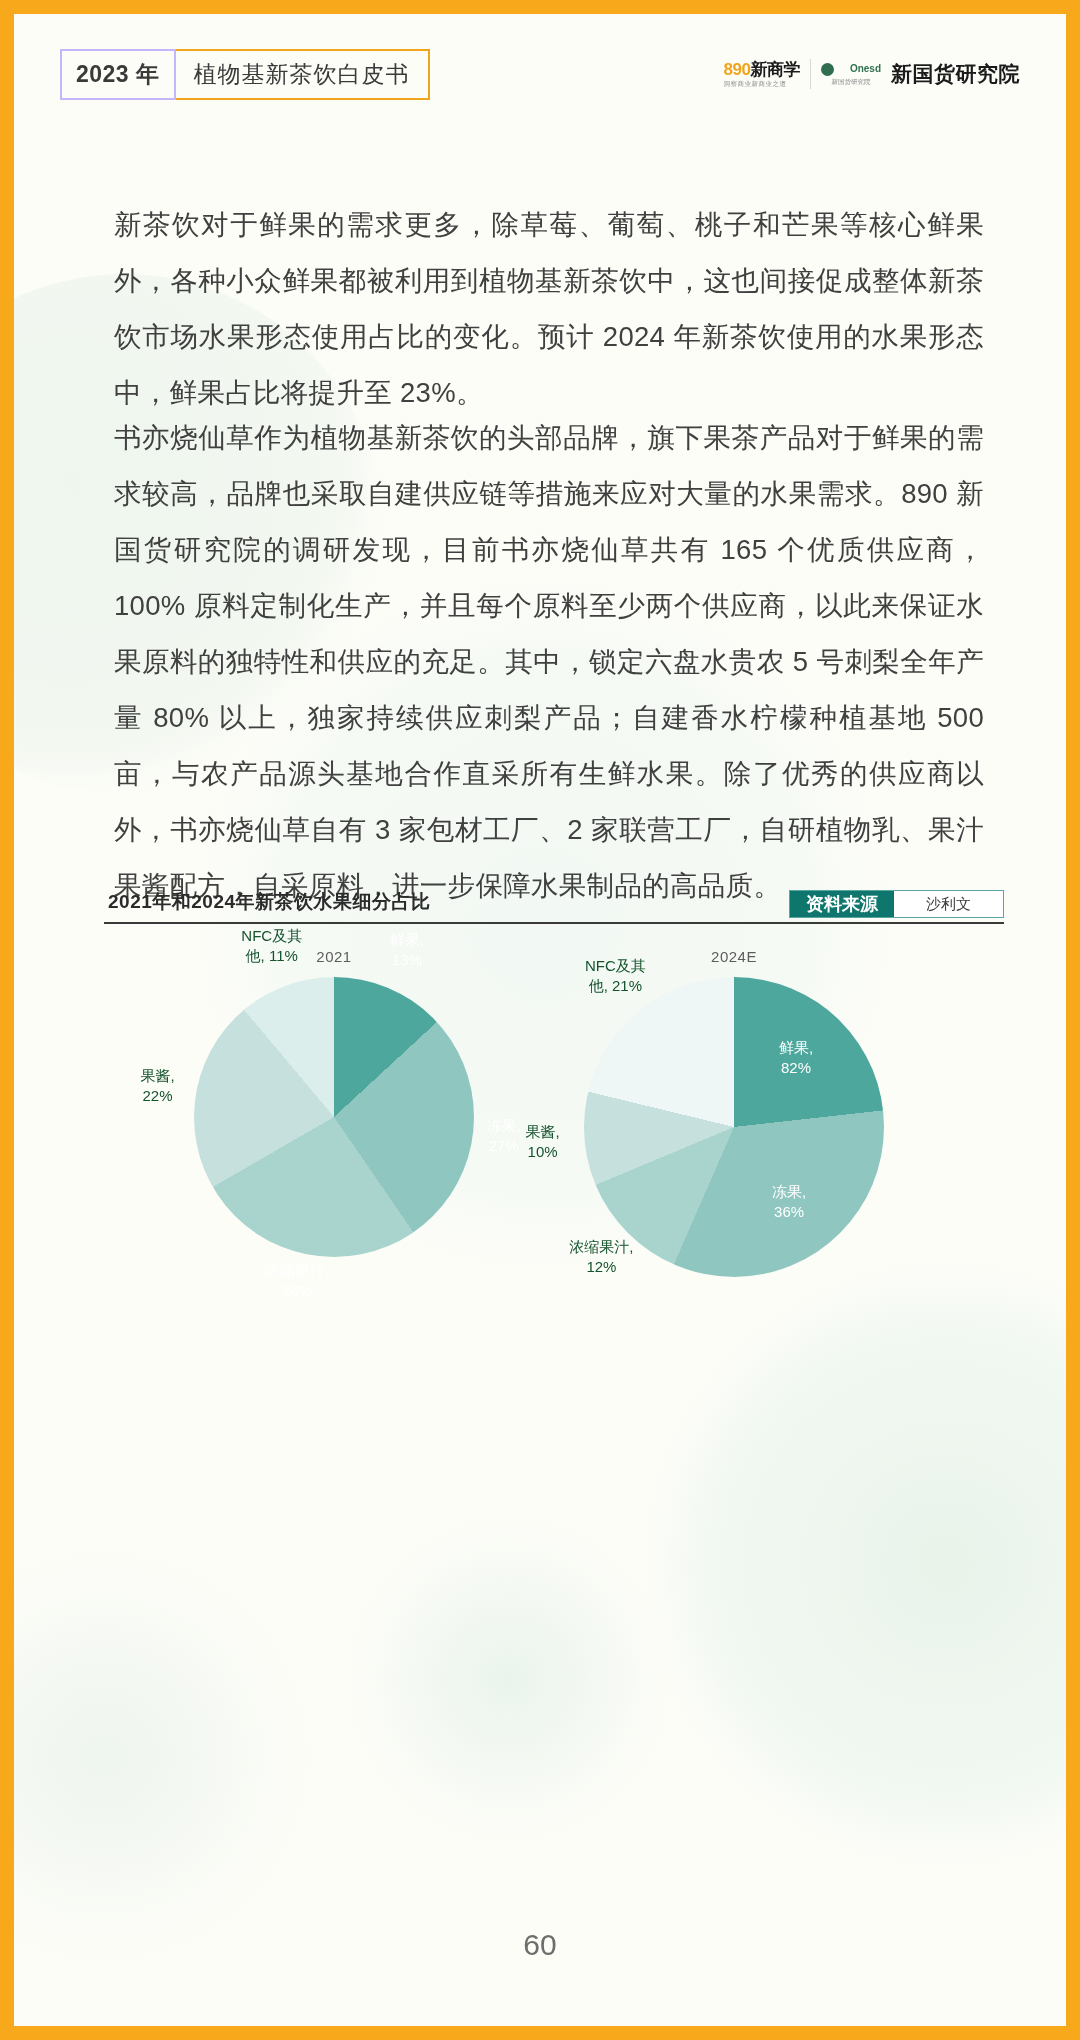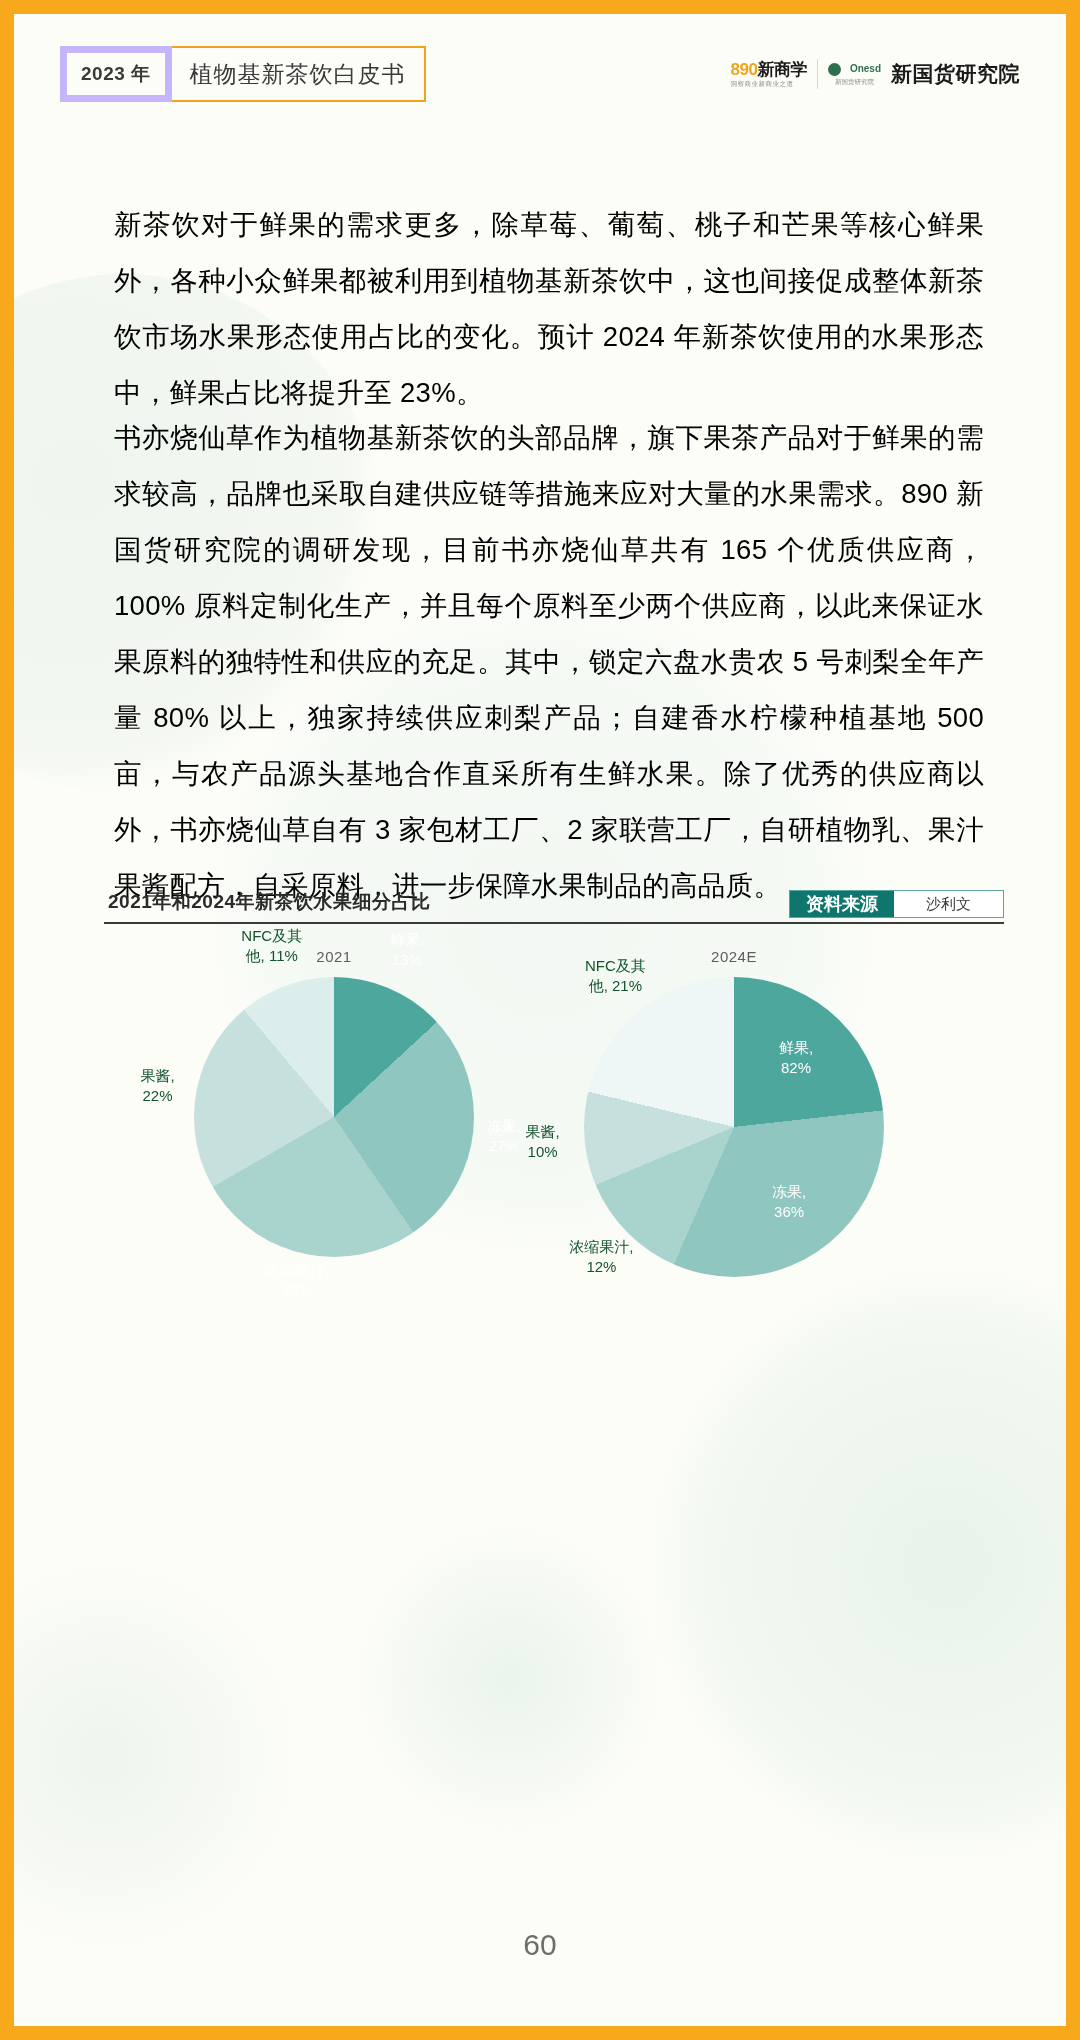--- a/index.html
+++ b/index.html
@@ -68,23 +68,23 @@
     width: 100%; height: 120px;
     display: flex;
     align-items: center;
     padding: 0 46px;
   }
   .header-left {
     display: flex;
     align-items: stretch;
   }
   .year-badge {
-    border: 7px solid #c4b5fd;
+    border: 2px solid #c4b5fd;
     color: #3a3a3a;
-    font-size: 19px;
+    font-size: 23px;
     font-weight: 700;
     padding: 8px 14px;
     display: flex;
     align-items: center;
     letter-spacing: 0.5px;
   }
   .title-badge {
     border: 2px solid #f0a41c;
     border-left: none;
     color: #3a3a3a;
@@ -126,21 +126,21 @@
     width: 1px; height: 30px;
     background: #d8d8d8;
   }
   .logo-mark {
     display: flex;
     flex-direction: column;
     align-items: center;
     line-height: 1;
   }
   .logo-mark .circle-row {
-    display: flex; align-items: center; gap: 9px;
+    display: flex; align-items: center; gap: 16px;
   }
   .logo-mark .dot {
     width: 13px; height: 13px;
     border-radius: 50%;
     background: #2f6f4f;
   }
   .logo-mark .brandtxt {
     font-size: 10px;
     font-weight: 700;
     color: #2f6f4f;
@@ -162,21 +162,21 @@
     position: absolute;
     left: 0; top: 0;
     width: 100%;
   }
   .para {
     position: absolute;
     left: 100px;
     width: 870px;
     font-size: 27.5px;
     line-height: 56px;
-    color: #000000;
+    color: #404040;
     text-align: justify;
     letter-spacing: 0.3px;
   }
   #para1 { top: 155px; }
   #para2 { top: 368px; }
 
   
   .chart-block {
     position: absolute;
     left: 90px; top: 870px;

